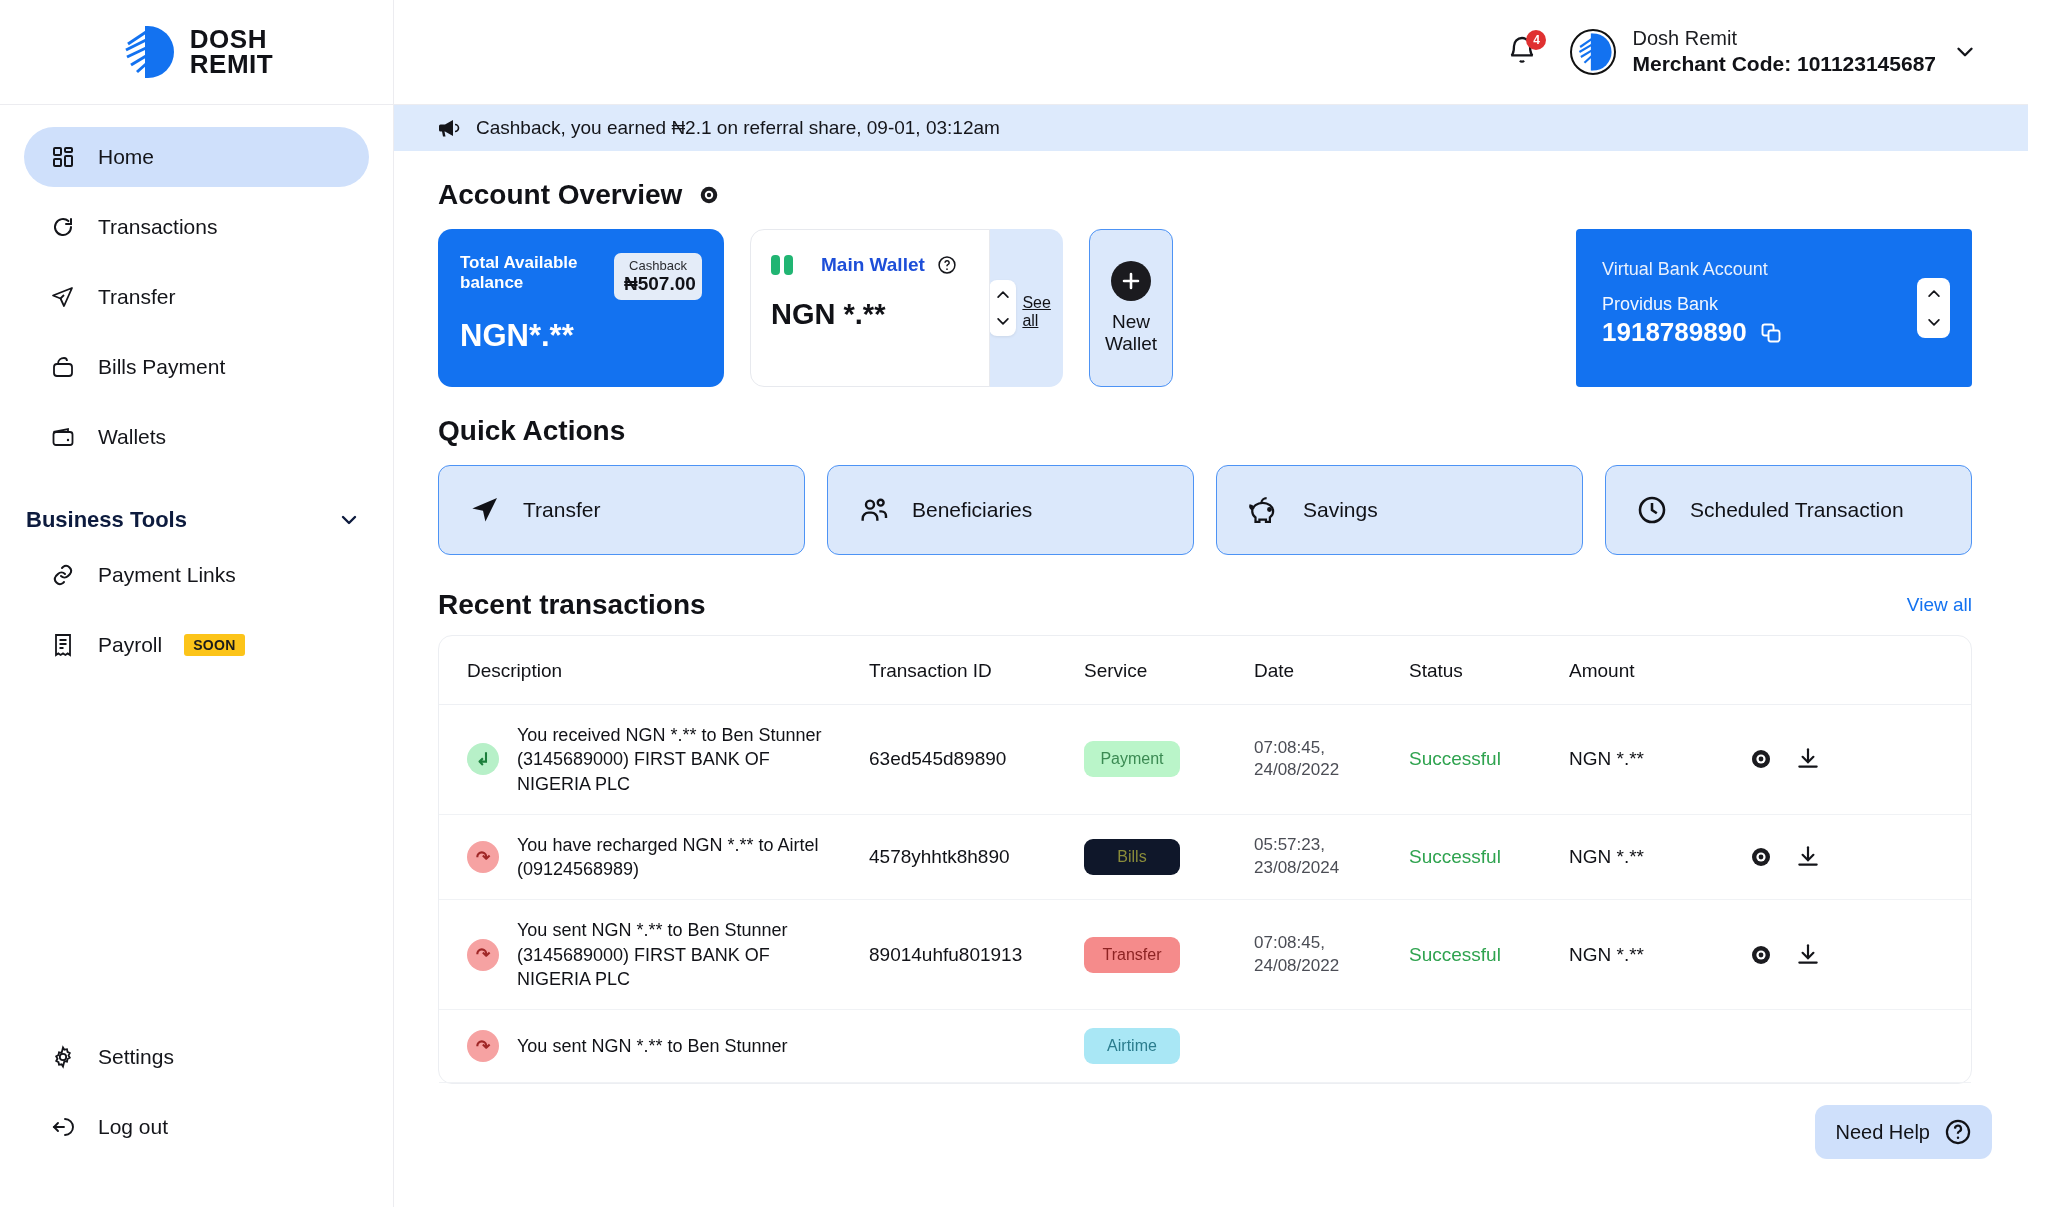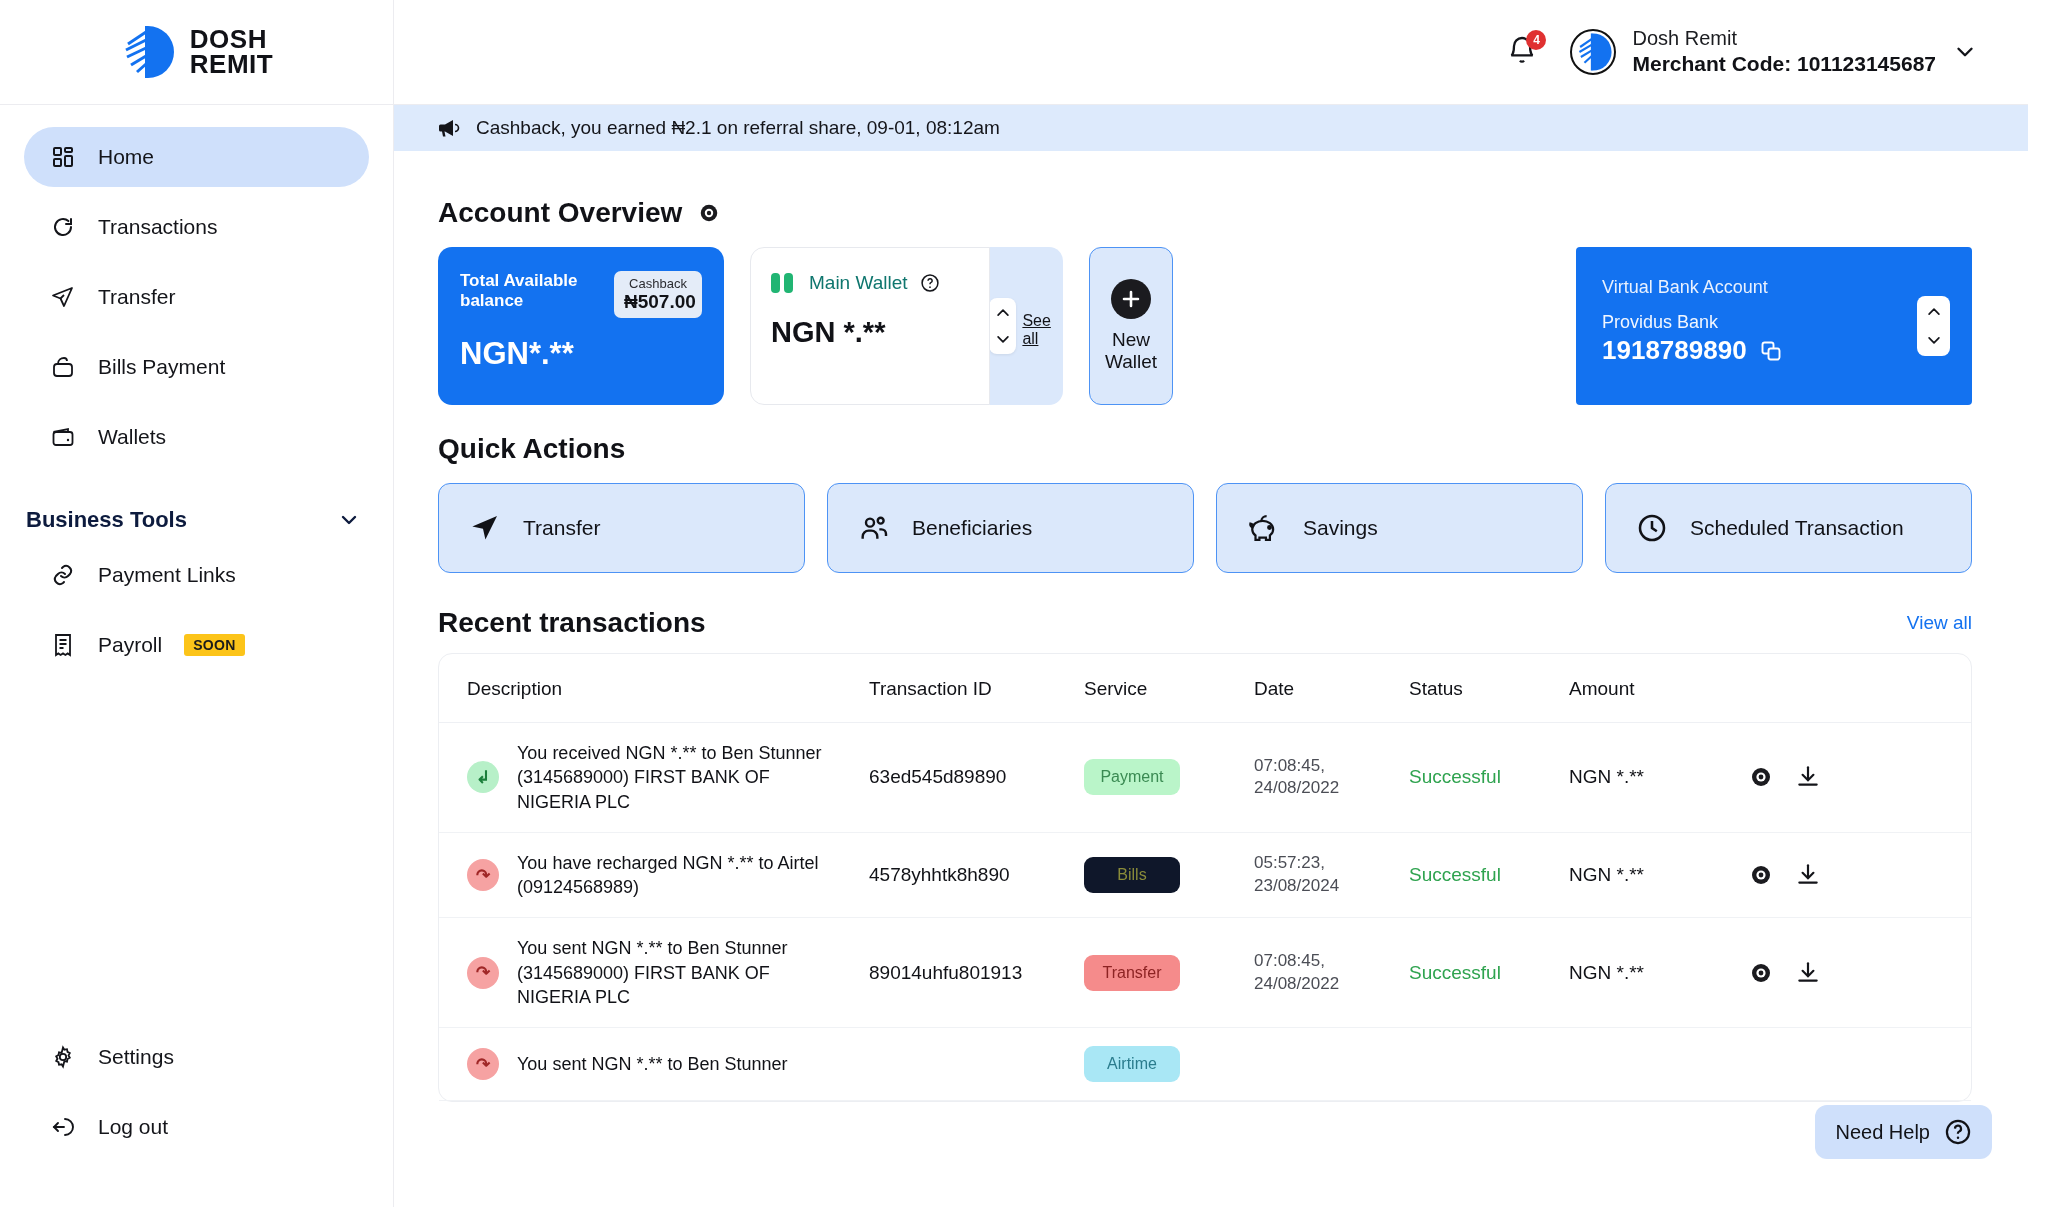--- a/index.html
+++ b/index.html
@@ -75,21 +75,21 @@
     overflow:hidden; background:#fff;
   }
   .profile-name { font-size: 20px; color: #1b1c20; line-height: 1.25; }
   .profile-code { font-size: 21px; color: #111217; font-weight: bold; line-height: 1.25; }
 
   .banner {
     background: #ddeafc; height: 46px; display: flex; align-items: center;
     gap: 14px; padding-left: 40px; font-size: 19px; color: #14151a;
   }
 
-  .content { flex: 1 1 auto; overflow: hidden; padding: 18px 56px 0 44px; }
+  .content { flex: 1 1 auto; overflow: hidden; padding: 0 56px 0 44px; }
 
   .h-title { font-size: 28px; font-weight: bold; color: #111217; }
   .row-title { display: flex; align-items: center; gap: 16px; margin: 28px 0 18px 0; }
 
   .cards-row { display: flex; align-items: flex-start; gap: 26px; }
 
   .card-balance {
     width: 286px; height: 158px; background: #1372f0; border-radius: 14px;
     padding: 24px 22px; color: #fff; position: relative;
   }
@@ -102,21 +102,21 @@
   .cashback-chip .c1 { font-size: 13px; color:#2b2c31; }
   .cashback-chip .c2 { font-size: 19px; font-weight: bold; color:#111217; }
   .card-balance .amt { font-size: 31px; font-weight: bold; margin-top: 18px; }
 
   .wallet-group { display: flex; align-items: stretch; position: relative; }
   .card-wallet {
     width: 240px; height: 158px; background: #fff; border: 1px solid #e7e9ee;
     border-radius: 14px 0 0 14px; padding: 24px 20px; position: relative; z-index:2;
   }
   .wallet-head { display: flex; align-items: center; gap: 12px; }
-  .wallet-name { font-size: 19px; font-weight: normal; color: #0f766e; }
+  .wallet-name { font-size: 19px; font-weight: bold; color: #1d4ed8; margin-left: 12px; }
   .card-wallet .amt { font-size: 29px; font-weight: bold; margin-top: 22px; color:#111217;}
   .wallet-pager {
     width: 74px; height: 158px; background: #dbe8fb; border-radius: 0 14px 14px 0;
     display: flex; flex-direction: row; align-items: center; justify-content: center;
     gap: 6px; margin-left: -1px;
   }
   .pager-btns {
     width: 33px; background: #fff; border-radius: 8px; padding: 8px 0;
     display: flex; flex-direction: column; align-items: center; gap: 12px;
     box-shadow: 0 1px 3px rgba(0,0,0,.08);
@@ -377,21 +377,21 @@
       </div>
     </header>
 
     <div class="banner">
       <span class="ico">
         <svg width="28" height="24" viewBox="0 0 24 24" fill="#14151a">
           <path d="M3 10v4a1.5 1.5 0 0 0 1.5 1.5H6l1 5h2.5l-1-5h.5L17 20V4L9 8.5H4.5A1.5 1.5 0 0 0 3 10z"></path>
           <path d="M19 8.5a3.5 3.5 0 0 1 0 7" stroke="#14151a" stroke-width="1.6" fill="none"></path>
         </svg>
       </span>
-      <span>Cashback, you earned ₦2.1 on referral share, 09-01, 08:12am</span>
+      <span>Cashback, you earned ₦2.1 on referral share, 09-01, 03:12am</span>
     </div>
 
     <div class="content">
 
       <div class="row-title">
         <span class="h-title">Account Overview</span>
         <span class="ico">
           <svg width="22" height="22" viewBox="0 0 24 24">
               <circle cx="12" cy="12" r="9" fill="#1b1b1f"></circle>
               <circle cx="12" cy="12" r="4.6" fill="#fff"></circle>

